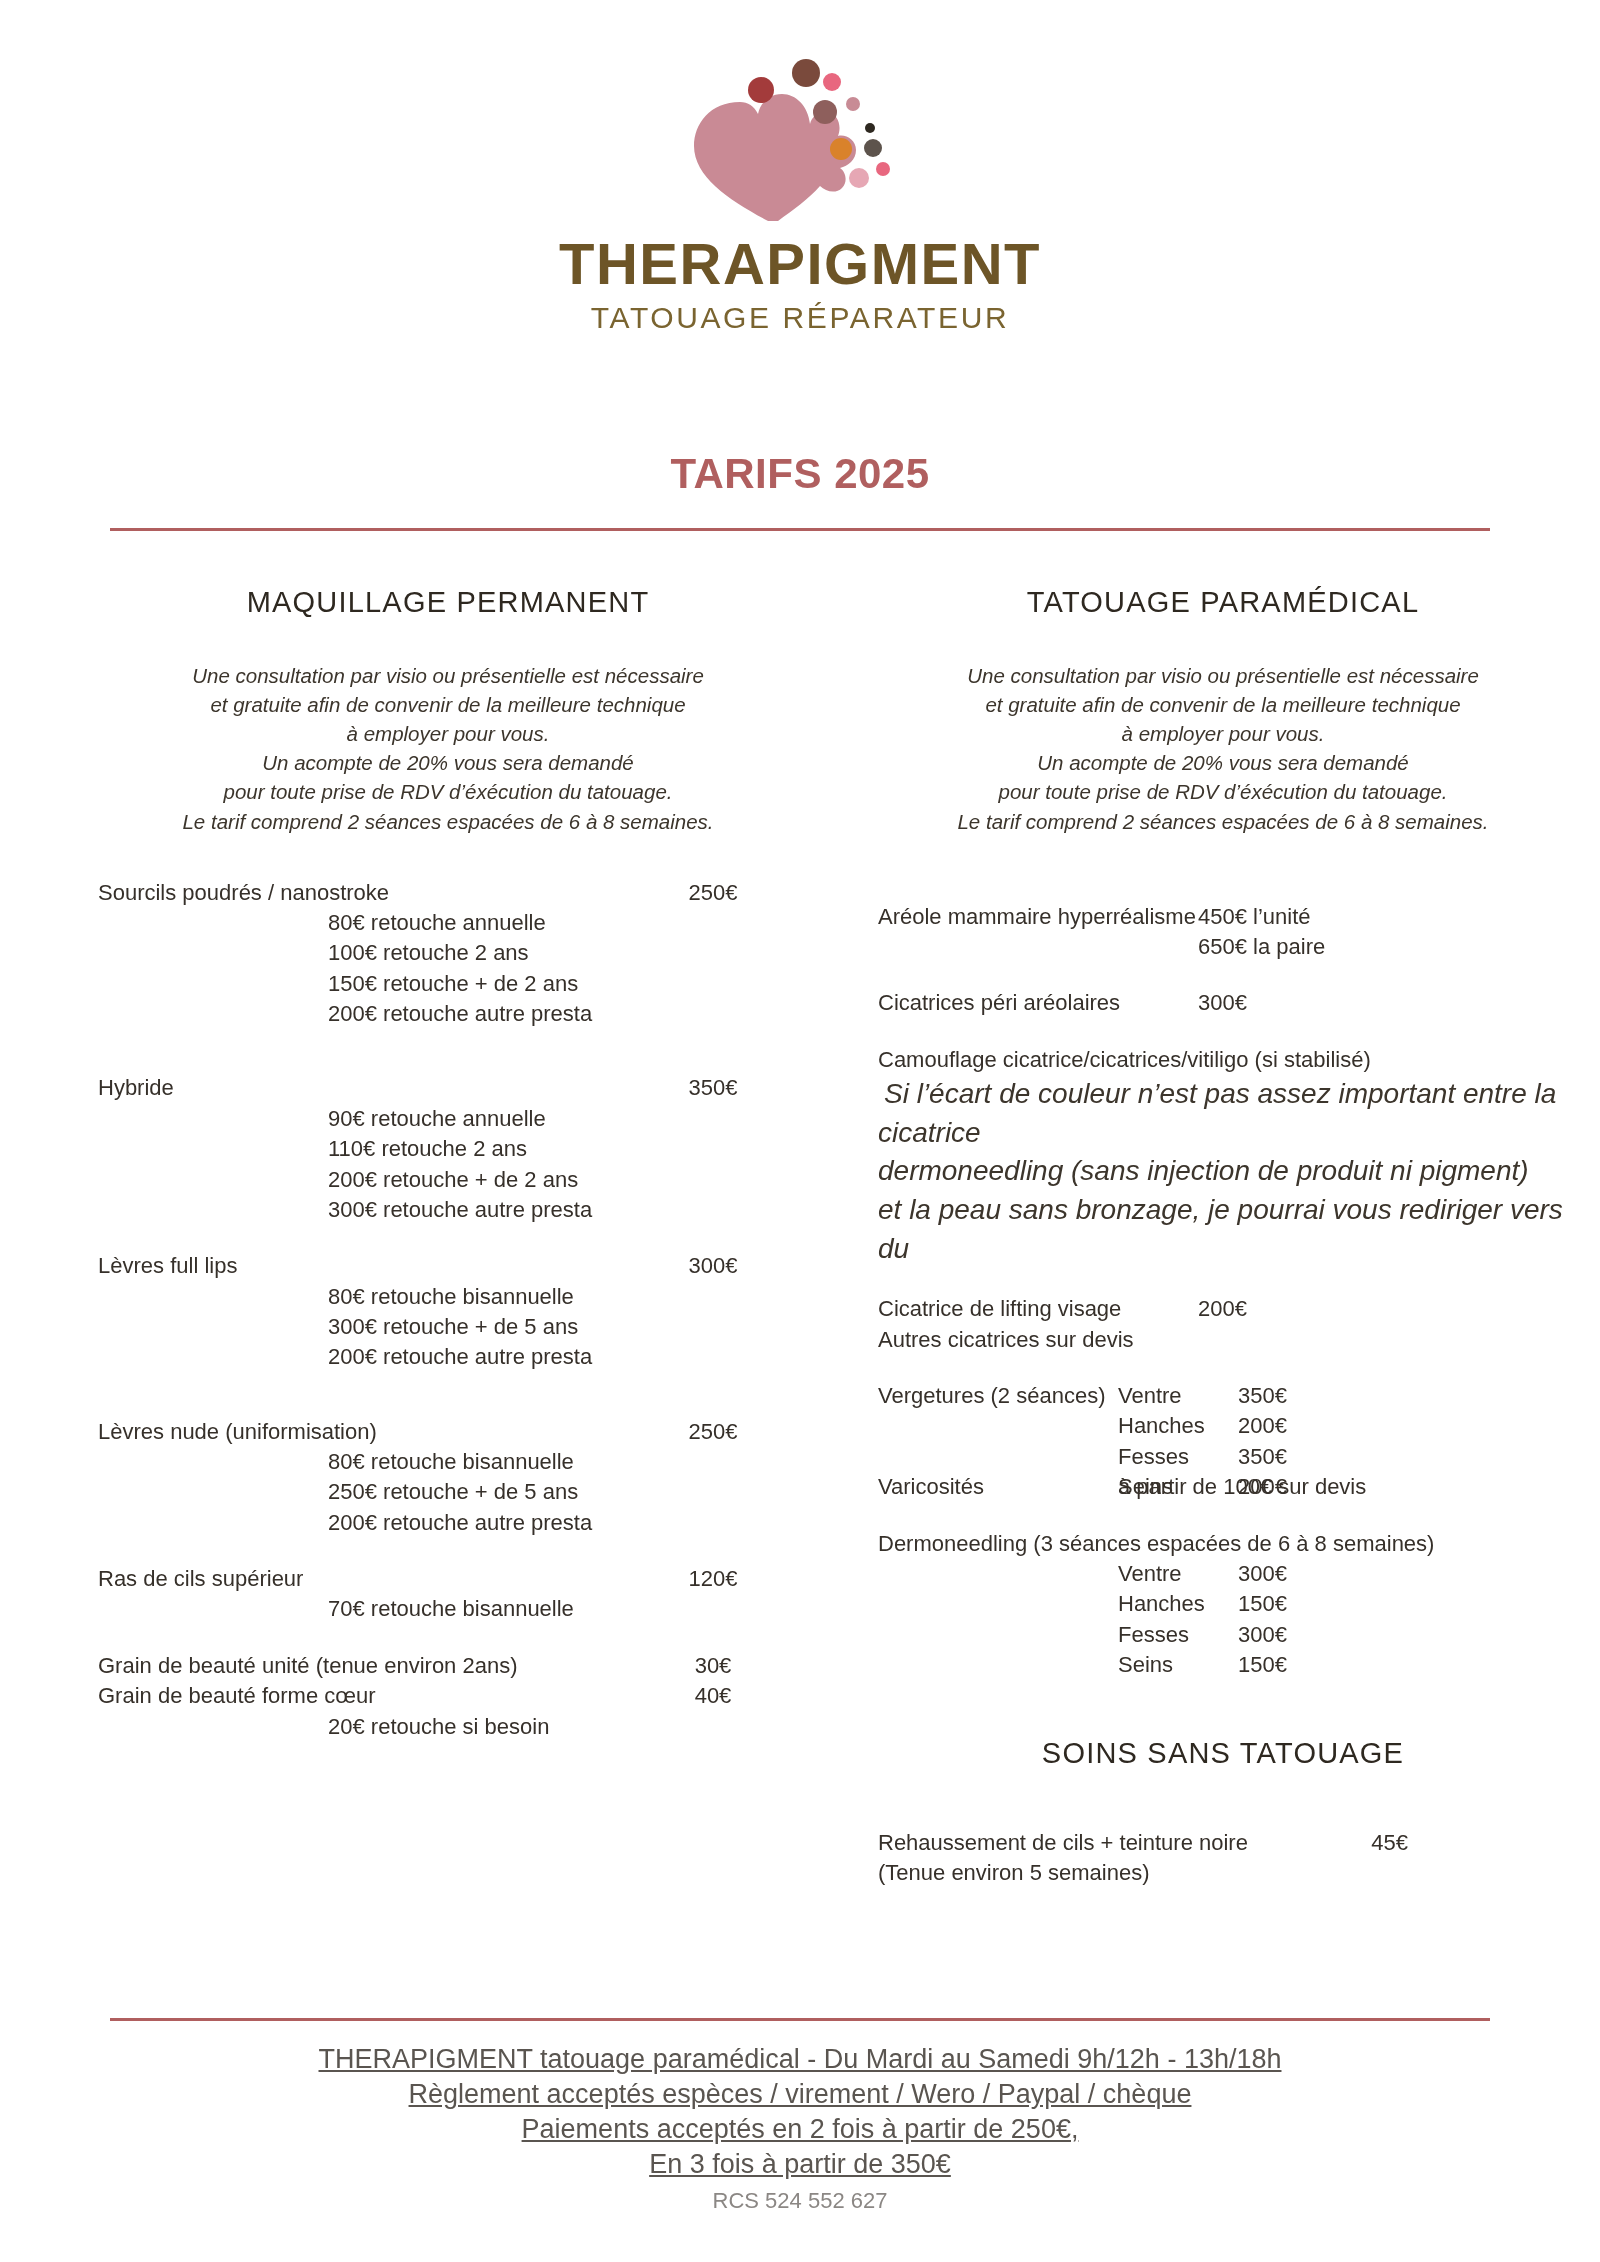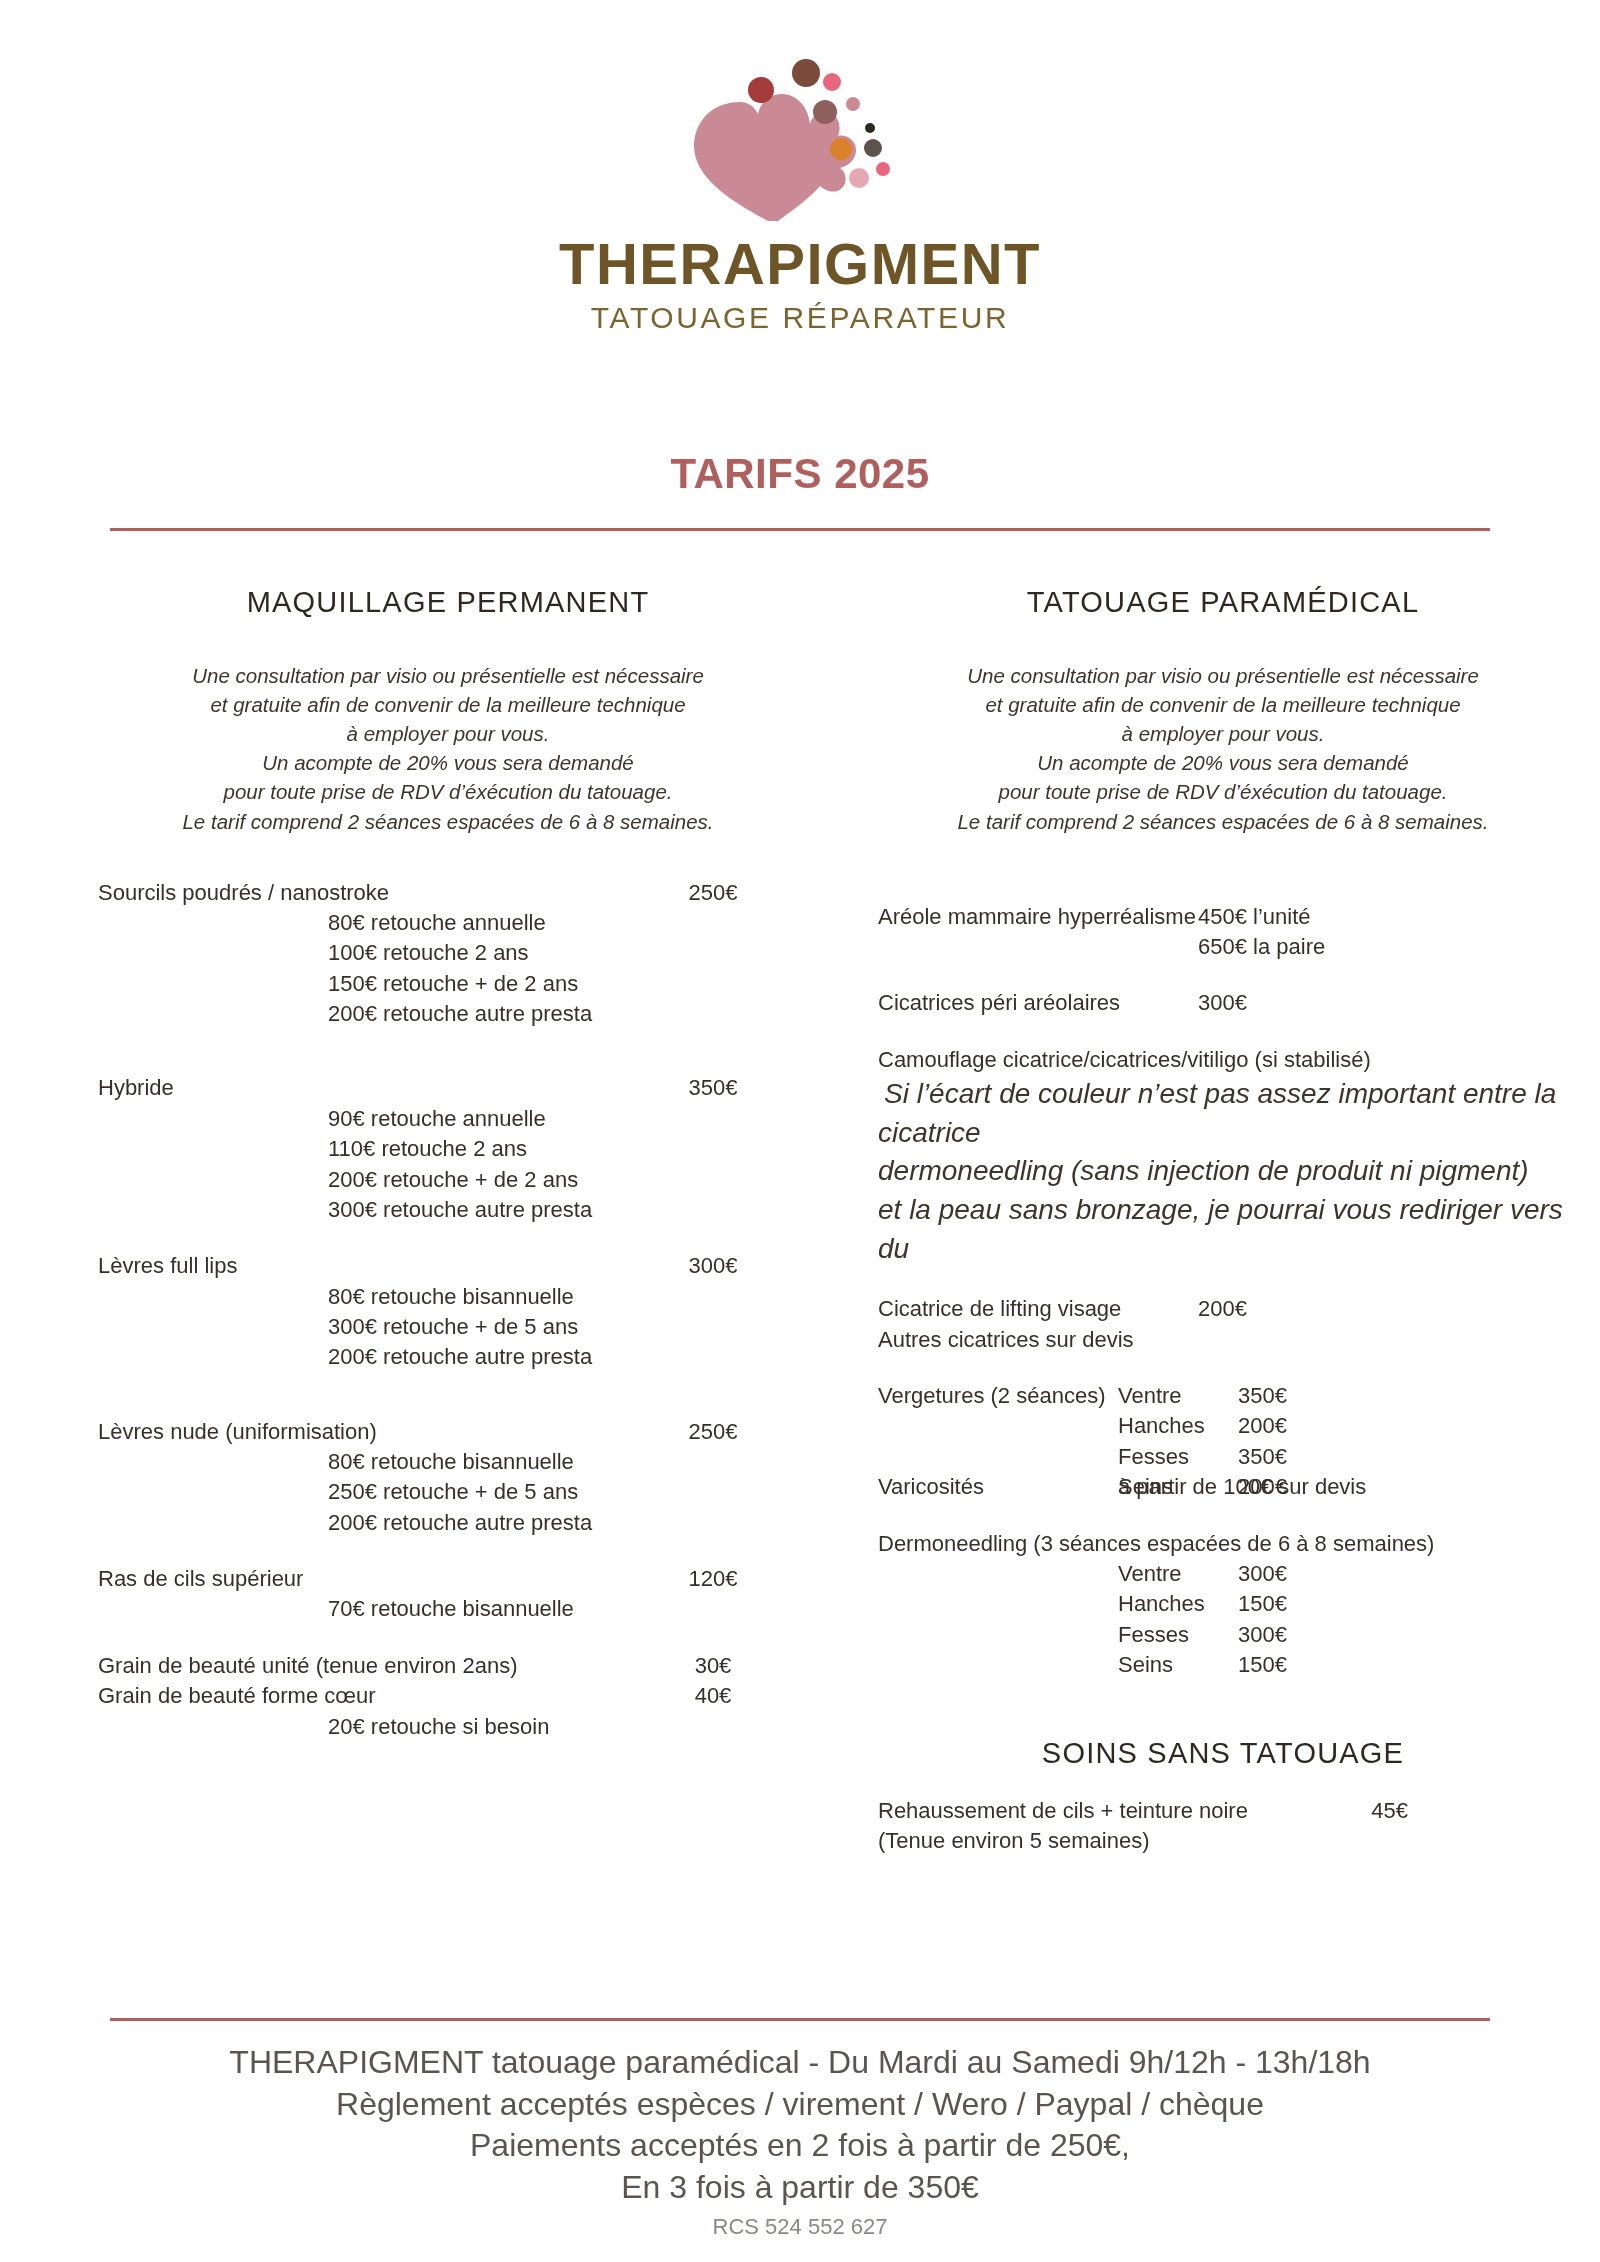--- a/index.html
+++ b/index.html
@@ -161,22 +161,23 @@
   
   .footer {
     position: absolute;
     top: 2042px;
     left: 0;
     width: 1600px;
     text-align: center;
     color: #5a5550;
   }
   .footer .fline {
-    font-size: 32px;
+    font-size: 27px;
     line-height: 1.30;
+    text-decoration: underline;
   }
   .footer .rcs {
     margin-top: 6px;
     font-size: 22px;
     color: #8b8784;
   }
 </style>
 </head>
 <body>
 
@@ -410,21 +411,21 @@
           <span class="amt">300€</span>
         </div>
         <div class="mini">
           <span class="part">Seins</span>
           <span class="amt">150€</span>
         </div>
       </div>
 
       <div class="soins-head">SOINS SANS TATOUAGE</div>
 
-      <div style="margin-top:28px;">
+      <div style="margin-top:60px;">
         <div class="row">
           <span class="label" style="width:400px;">Rehaussement de cils + teinture noire</span>
           <span class="price" style="width:130px; text-align:right;">45€</span>
         </div>
         <div class="sub">(Tenue environ 5 semaines)</div>
       </div>
 
     </div>
   </div>
 

